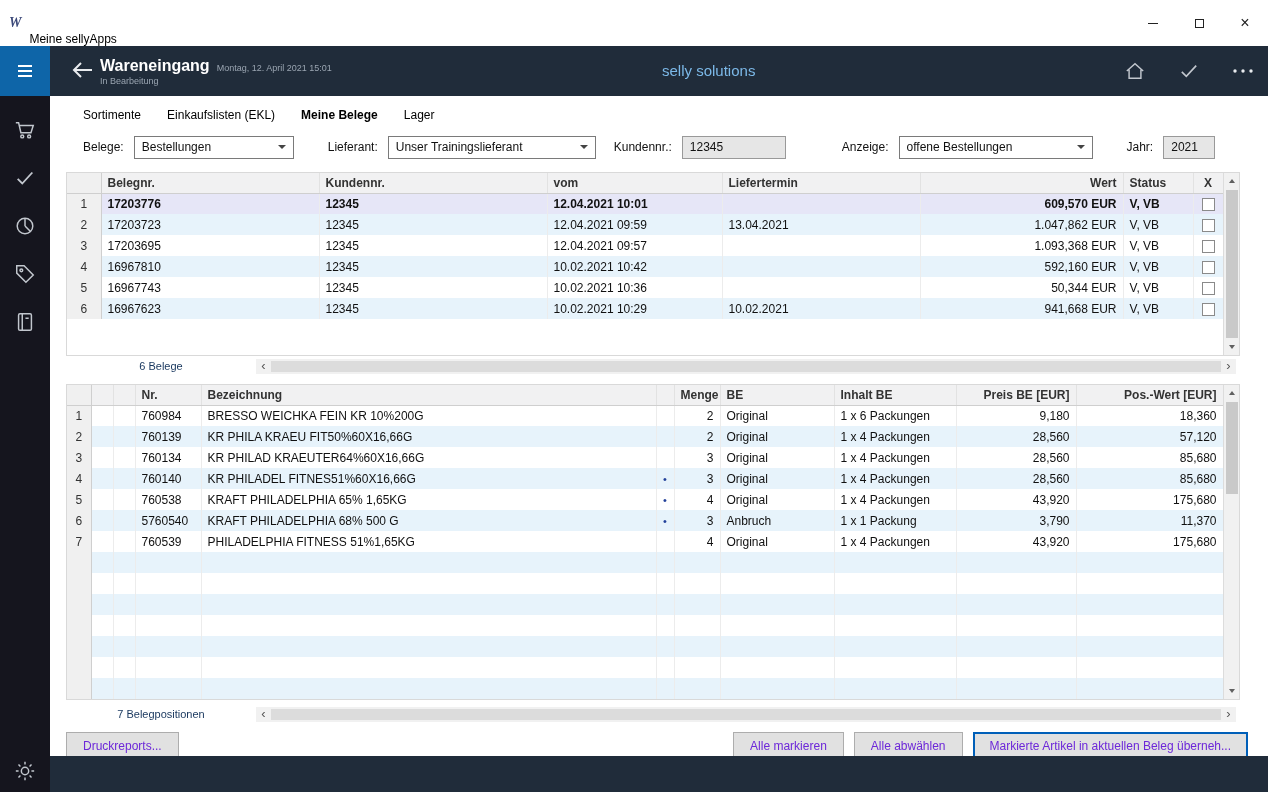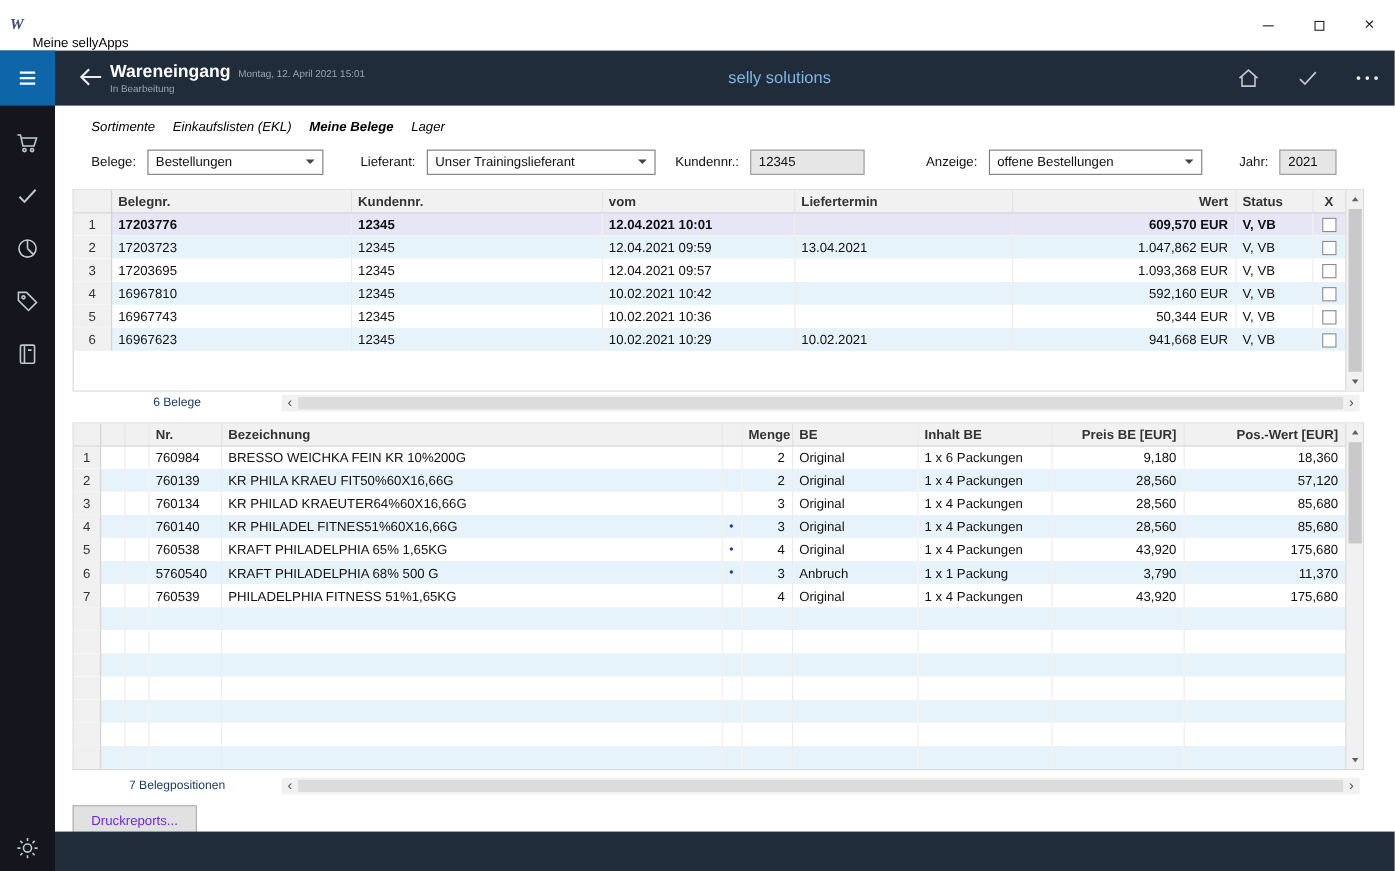--- a/index.html
+++ b/index.html
@@ -38,21 +38,21 @@
   .appbar-title { color:#fff; font-weight:bold; font-size:16px; }
   .appbar-date { color:#9aa5b1; font-size:9px; }
   .appbar-status { color:#9aa5b1; font-size:9px; margin-top:1px; }
   .appbar-brand { position:absolute; left:612px; top:16px; color:#7cb9e8; font-size:15px; }
   .appbar-actions { position:absolute; right:14px; top:0; height:50px; display:flex; align-items:center; gap:32px; }
   .appbar-icon { display:flex; align-items:center; justify-content:center; }
 
   
   .content { flex:1; background:#fff; min-height:0; }
 
-  .tabs { height:34px; padding:12px 0 0 33px; display:flex; gap:16px;font-style:italic; }
+  .tabs { height:34px; padding:12px 0 0 33px; display:flex; gap:26px; }
   .tab { font-size:12px; color:#000; cursor:default; }
   .tab.active { font-weight:bold; }
 
   .filters { height:26px; margin:4px 16px 12px 33px; display:flex; align-items:center; }
   .filter-group { display:flex; align-items:center; gap:10px; }
   .fg2 { margin-left:34px; } .fg3 { margin-left:18px; } .fg4 { margin-left:56px; } .fg5 { margin-left:34px; }
   .filter-label { color:#111; }
   .combobox { height:23px; background:#fff; border:1px solid #7a7a7a; display:flex; align-items:center; justify-content:space-between; padding:0 7px 0 7px; }
   .cb1 { width:160px; } .cb2 { width:208px; } .cb3 { width:194px; }
   .combo-arrow { width:0; height:0; border-left:4px solid transparent; border-right:4px solid transparent; border-top:4px solid #444; margin-left:6px; }
@@ -596,20 +596,25 @@
           <div class="hscroll">
             <div class="h-arrow left">‹</div>
             <div class="hthumb"></div>
             <div class="h-arrow right">›</div>
           </div>
         </div>
 
         <div class="actions-row">
           <button class="win-btn">Druckreports...</button>
           <div class="spacer"></div>
+          <div class="right-group">
+            <button class="win-btn">Alle markieren</button>
+            <button class="win-btn">Alle abwählen</button>
+            <button class="win-btn focused">Markierte Artikel in aktuellen Beleg überneh...</button>
+          </div>
         </div>
 
       </div>
 
       <div class="footer-strip"></div>
     </div>
   </div>
 </div>
 
 </body></html>

